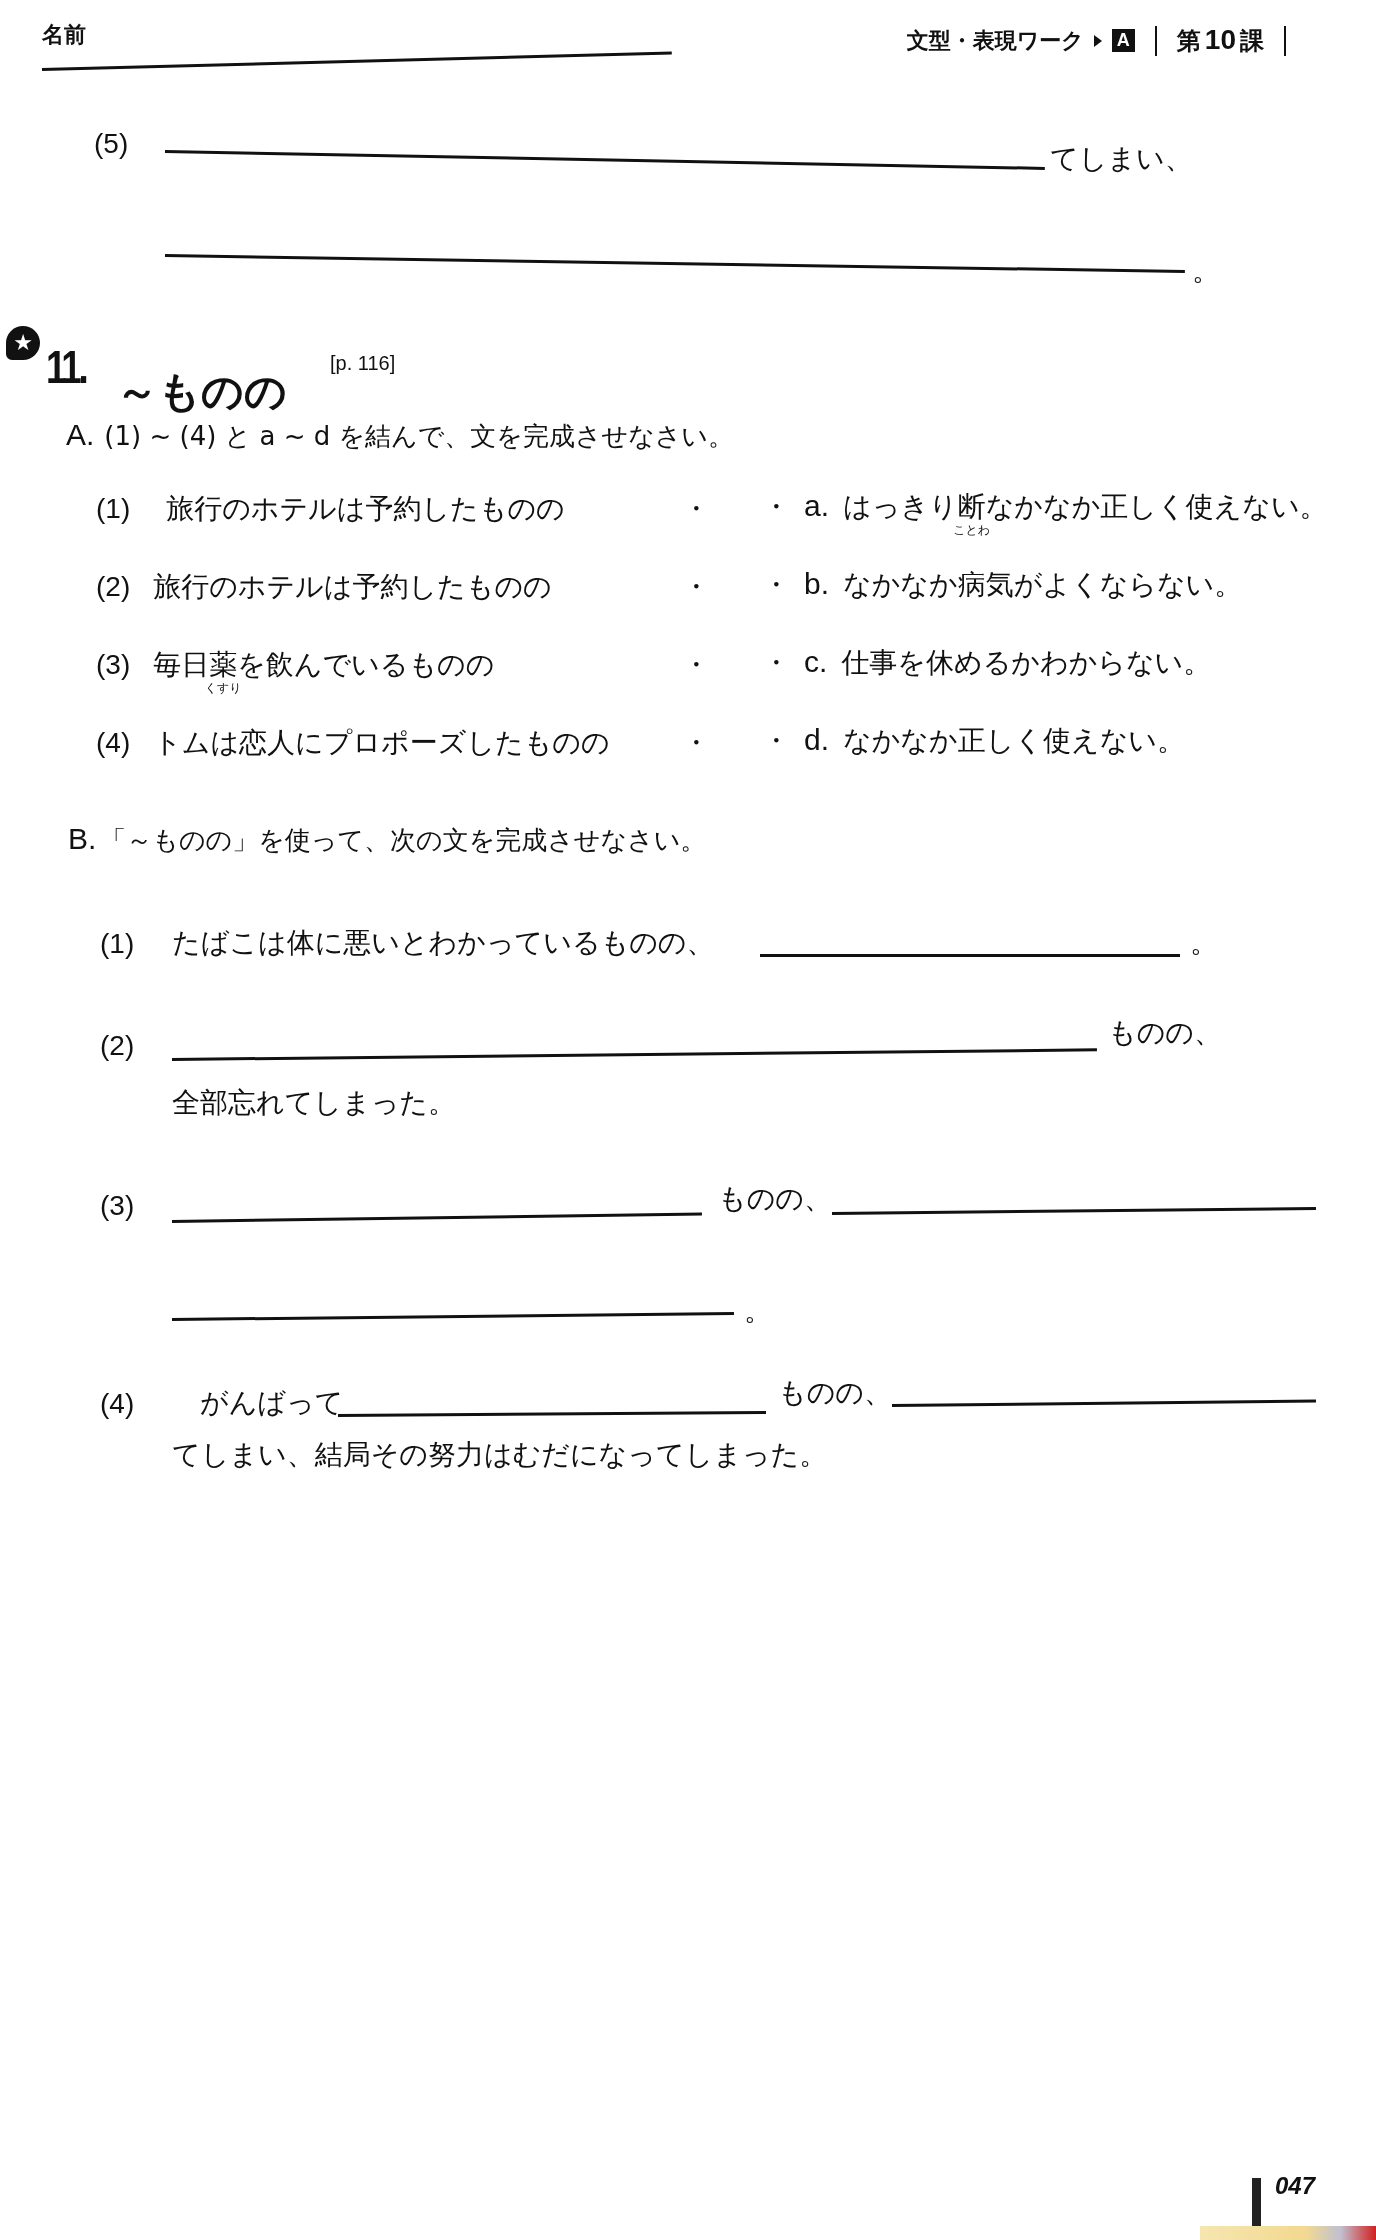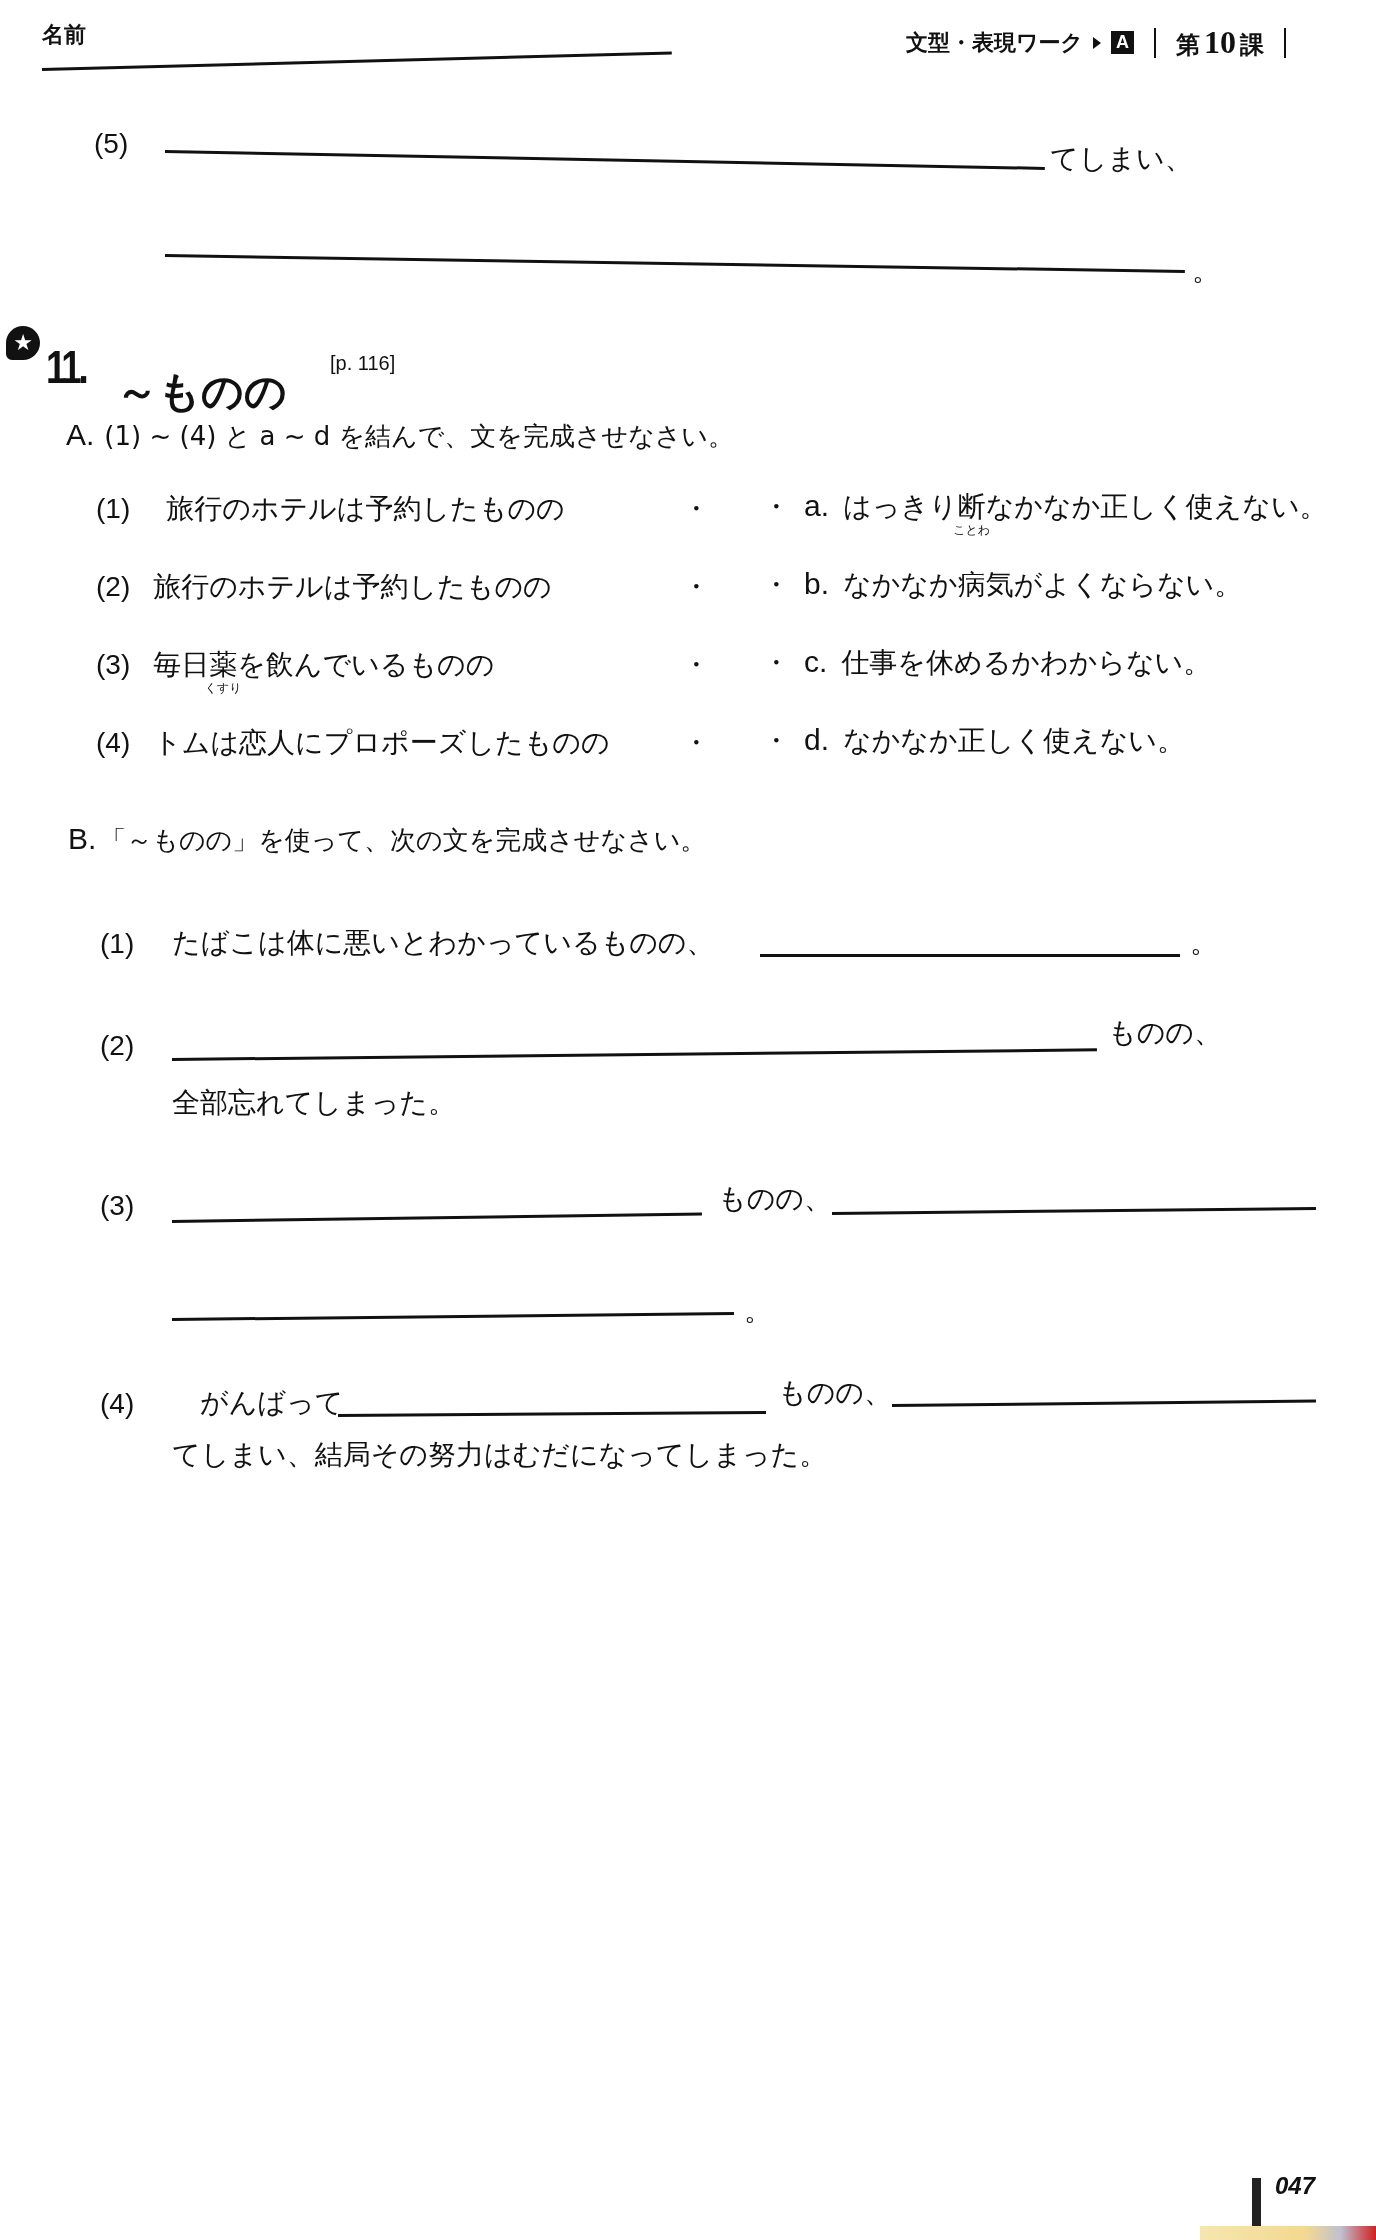--- a/index.html
+++ b/index.html
@@ -13,21 +13,21 @@
   .num { font-family: "Liberation Sans", sans-serif; font-size: 28px; }
 
   
   .name-label { left: 42px; top: 20px; font-size: 22px; font-weight: bold; }
   .header-right { right: 80px; top: 24px; display: flex; align-items: center; gap: 10px; font-weight: bold; }
   .header-right .series { font-size: 22px; }
   .header-right .tri { width: 0; height: 0; border-top: 6px solid transparent; border-bottom: 6px solid transparent; border-left: 8px solid #111; }
   .header-right .level { background: #111; color: #fff; font-size: 18px; padding: 1px 5px; font-family: "Liberation Sans", sans-serif; }
   .header-right .sep { width: 2px; height: 30px; background: #111; margin: 0 10px; }
   .header-right .lesson { font-size: 24px; display: flex; align-items: baseline; gap: 4px; }
-  .header-right .lesson .n { font-size: 32px; font-family: Liberation Serif, serif; }
+  .header-right .lesson .n { font-size: 28px; font-family: Liberation Sans, sans-serif; }
 
   
   .star-badge { left: 6px; top: 326px; width: 34px; height: 34px; border-radius: 50% 50% 50% 6px; background: #111; color: #fff; font-size: 22px; line-height: 34px; text-align: center; }
   .sec-num { left: 46px; top: 340px; font-size: 46px; font-weight: bold; font-family: "Liberation Sans", sans-serif; letter-spacing: -4px; transform: scaleX(0.8); transform-origin: left; }
   .sec-title { left: 116px; top: 334px; font-size: 42px; font-weight: bold; margin-top: 30px; }
   .sec-ref { left: 312px; top: 352px; font-size: 20px; font-family: "Liberation Sans", sans-serif; margin-left: 18px; }
   .instr { font-size: 26px; }
   .instr .lbl { font-family: "Liberation Sans", sans-serif; font-size: 30px; margin-right: 10px; }
 
   .ruby-wrap { position: relative; display: inline-block; }

